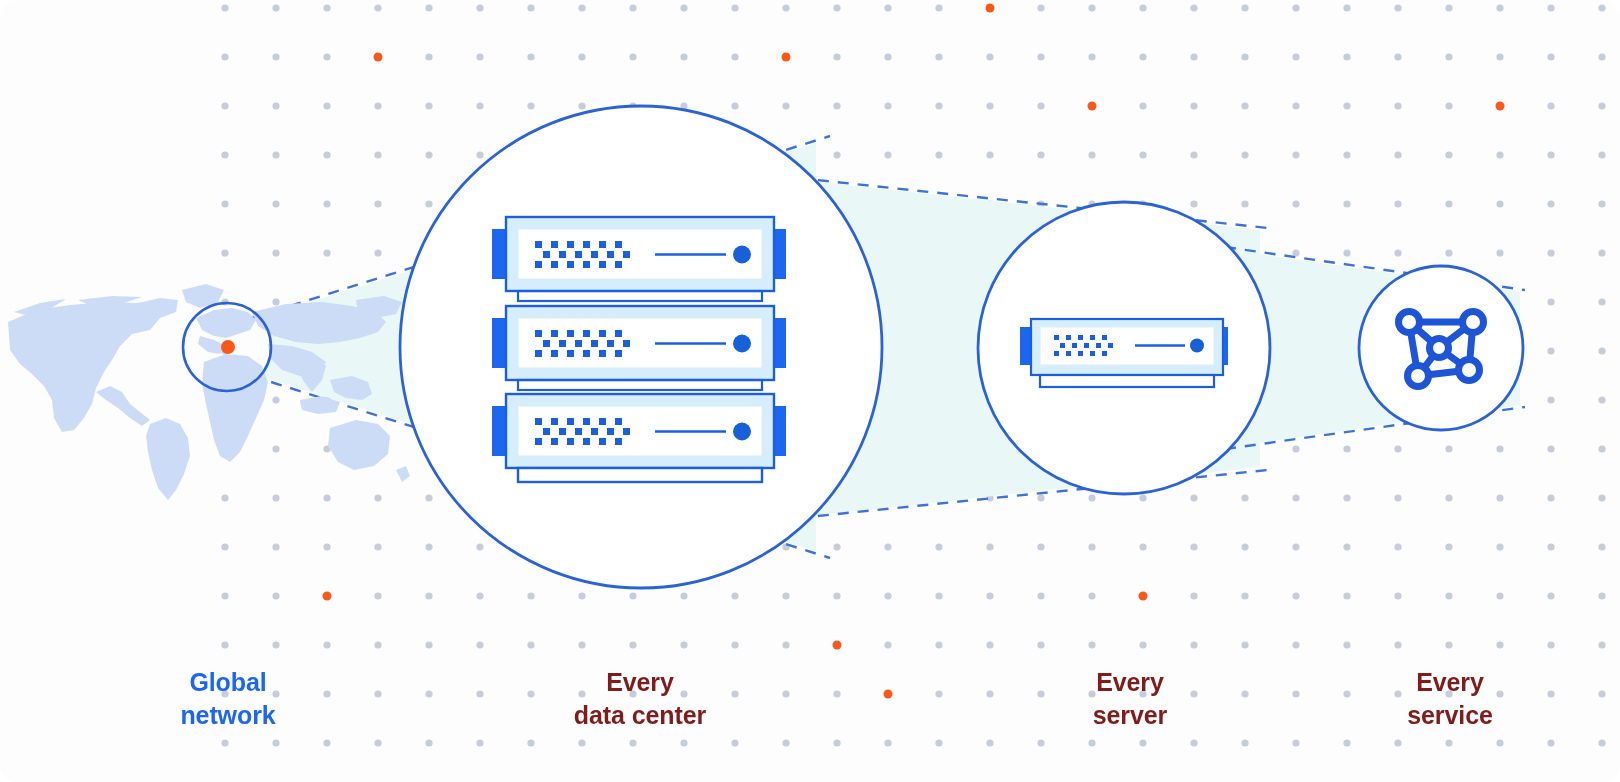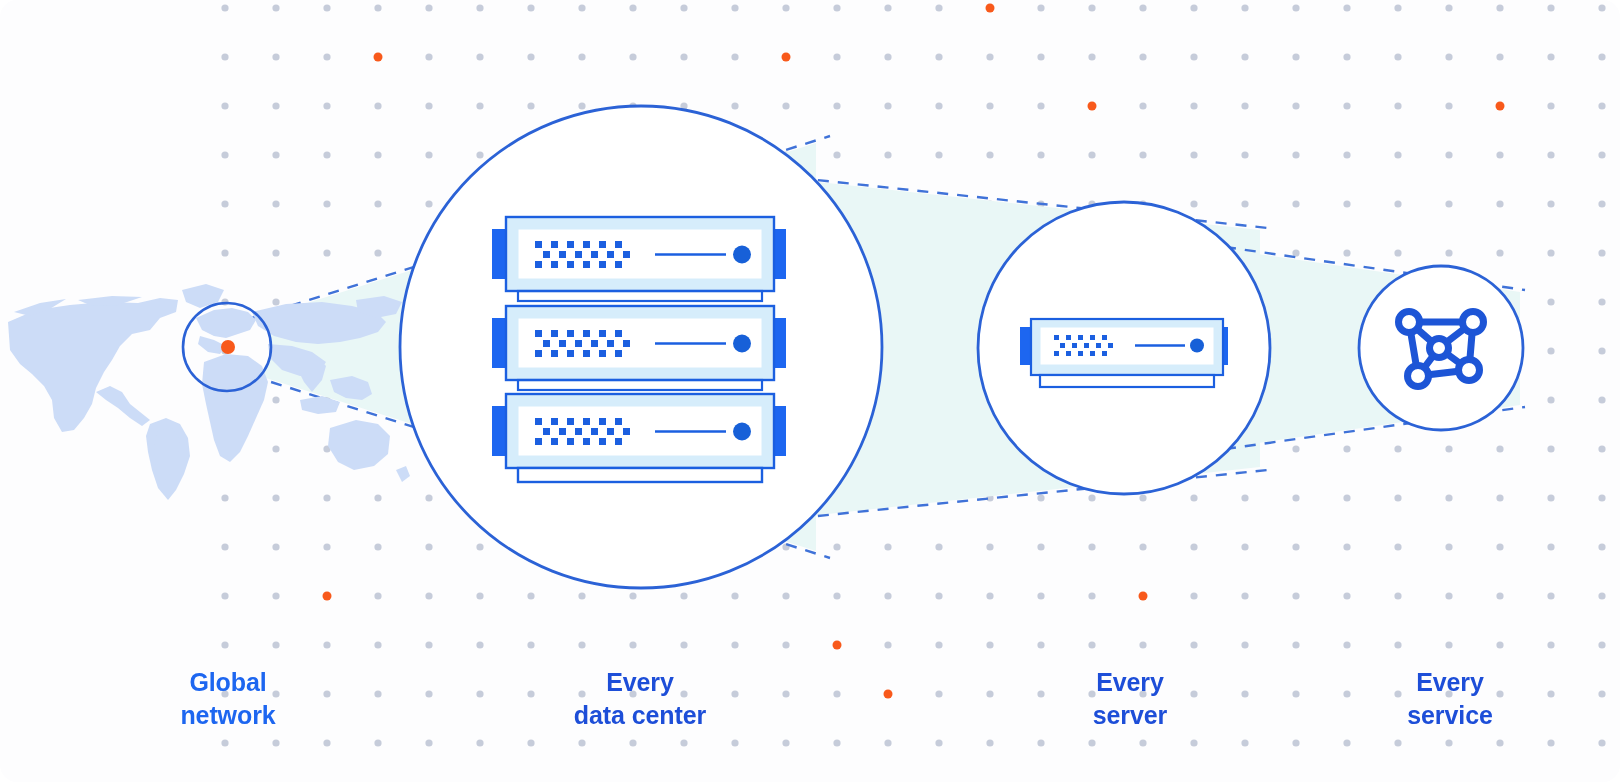--- a/index.html
+++ b/index.html
@@ -19,21 +19,21 @@
   .lbl{
     position:absolute;
     text-align:center;
     line-height:1.30;
     font-size:25px;
     font-weight:700;
     letter-spacing:-0.1px;
     white-space:pre-line;
     user-select:none;
   }
-  .lbl-dark{color:#1d4ed8;}
+  .lbl-dark{color:#7f1d1d;}
   .lbl-blue{color:#1d66f0;}
   #lbl-global{left:128px;  top:666px; width:200px;}
   #lbl-dc{    left:540px;  top:666px; width:200px;}
   #lbl-server{left:1030px; top:666px; width:200px;}
   #lbl-service{left:1350px;top:666px; width:200px;}
 </style>
 </head>
 <body>
 
 <div id="stage">

